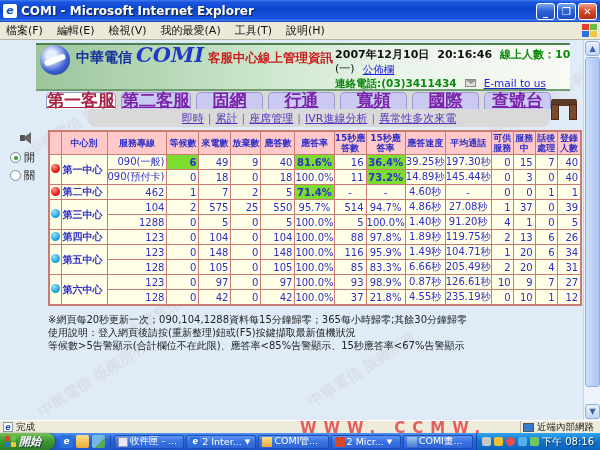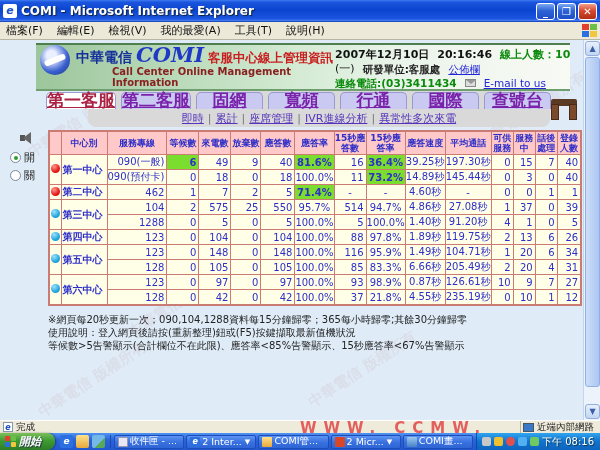--- a/index.html
+++ b/index.html
@@ -206,49 +206,47 @@
 
     <div class="banner">
       <div class="brand">
         <div class="globe"></div>
         <div class="brandtext">
           <div class="l1">
             <span class="brand-cn">中華電信</span>
             <span class="brand-app">COMI</span>
             <span class="brand-title">客服中心線上管理資訊</span>
           </div>
-          <div class="brand-sub">Call Center Online Management Information</div>
         </div>
       </div>
       <div class="baninfo">
         <div class="bi-line">
           <span class="bi-date">2007年12月10日</span>
           <span class="bi-time">20:16:46</span>
           <span class="bi-online">線上人數：10</span>
         </div>
         <div class="bi-line">
           <span class="bi-week">(一)</span>
-          <span class="bi-unit">研發單位:客服處</span>
           <span class="blink">公佈欄</span>
         </div>
         <div class="bi-line">
           <span class="bi-phone">連絡電話:(03)3411434</span>
           <span class="mail-ico"></span>
           <span class="blink">E-mail to us</span>
         </div>
       </div>
     </div>
 
     <div class="navbox"></div>
     <div class="tabs">
         <div class="tab active">第一客服</div>
         <div class="tab">第二客服</div>
         <div class="tab">固網</div>
+        <div class="tab">行通</div>
         <div class="tab">寬頻</div>
-        <div class="tab">行通</div>
         <div class="tab">國際</div>
         <div class="tab">查號台</div>
       </div>
     <div class="subnav"><span class="sn">即時</span><span class="sep">|</span><span class="sn">累計</span><span class="sep">|</span><span class="sn">座席管理</span><span class="sep">|</span><span class="sn">IVR進線分析</span><span class="sep">|</span><span class="sn">異常性多次來電</span></div>
     <div class="arch">
         <span class="p l"></span>
         <span class="p r"></span>
       </div>
 
     <div class="sound">

